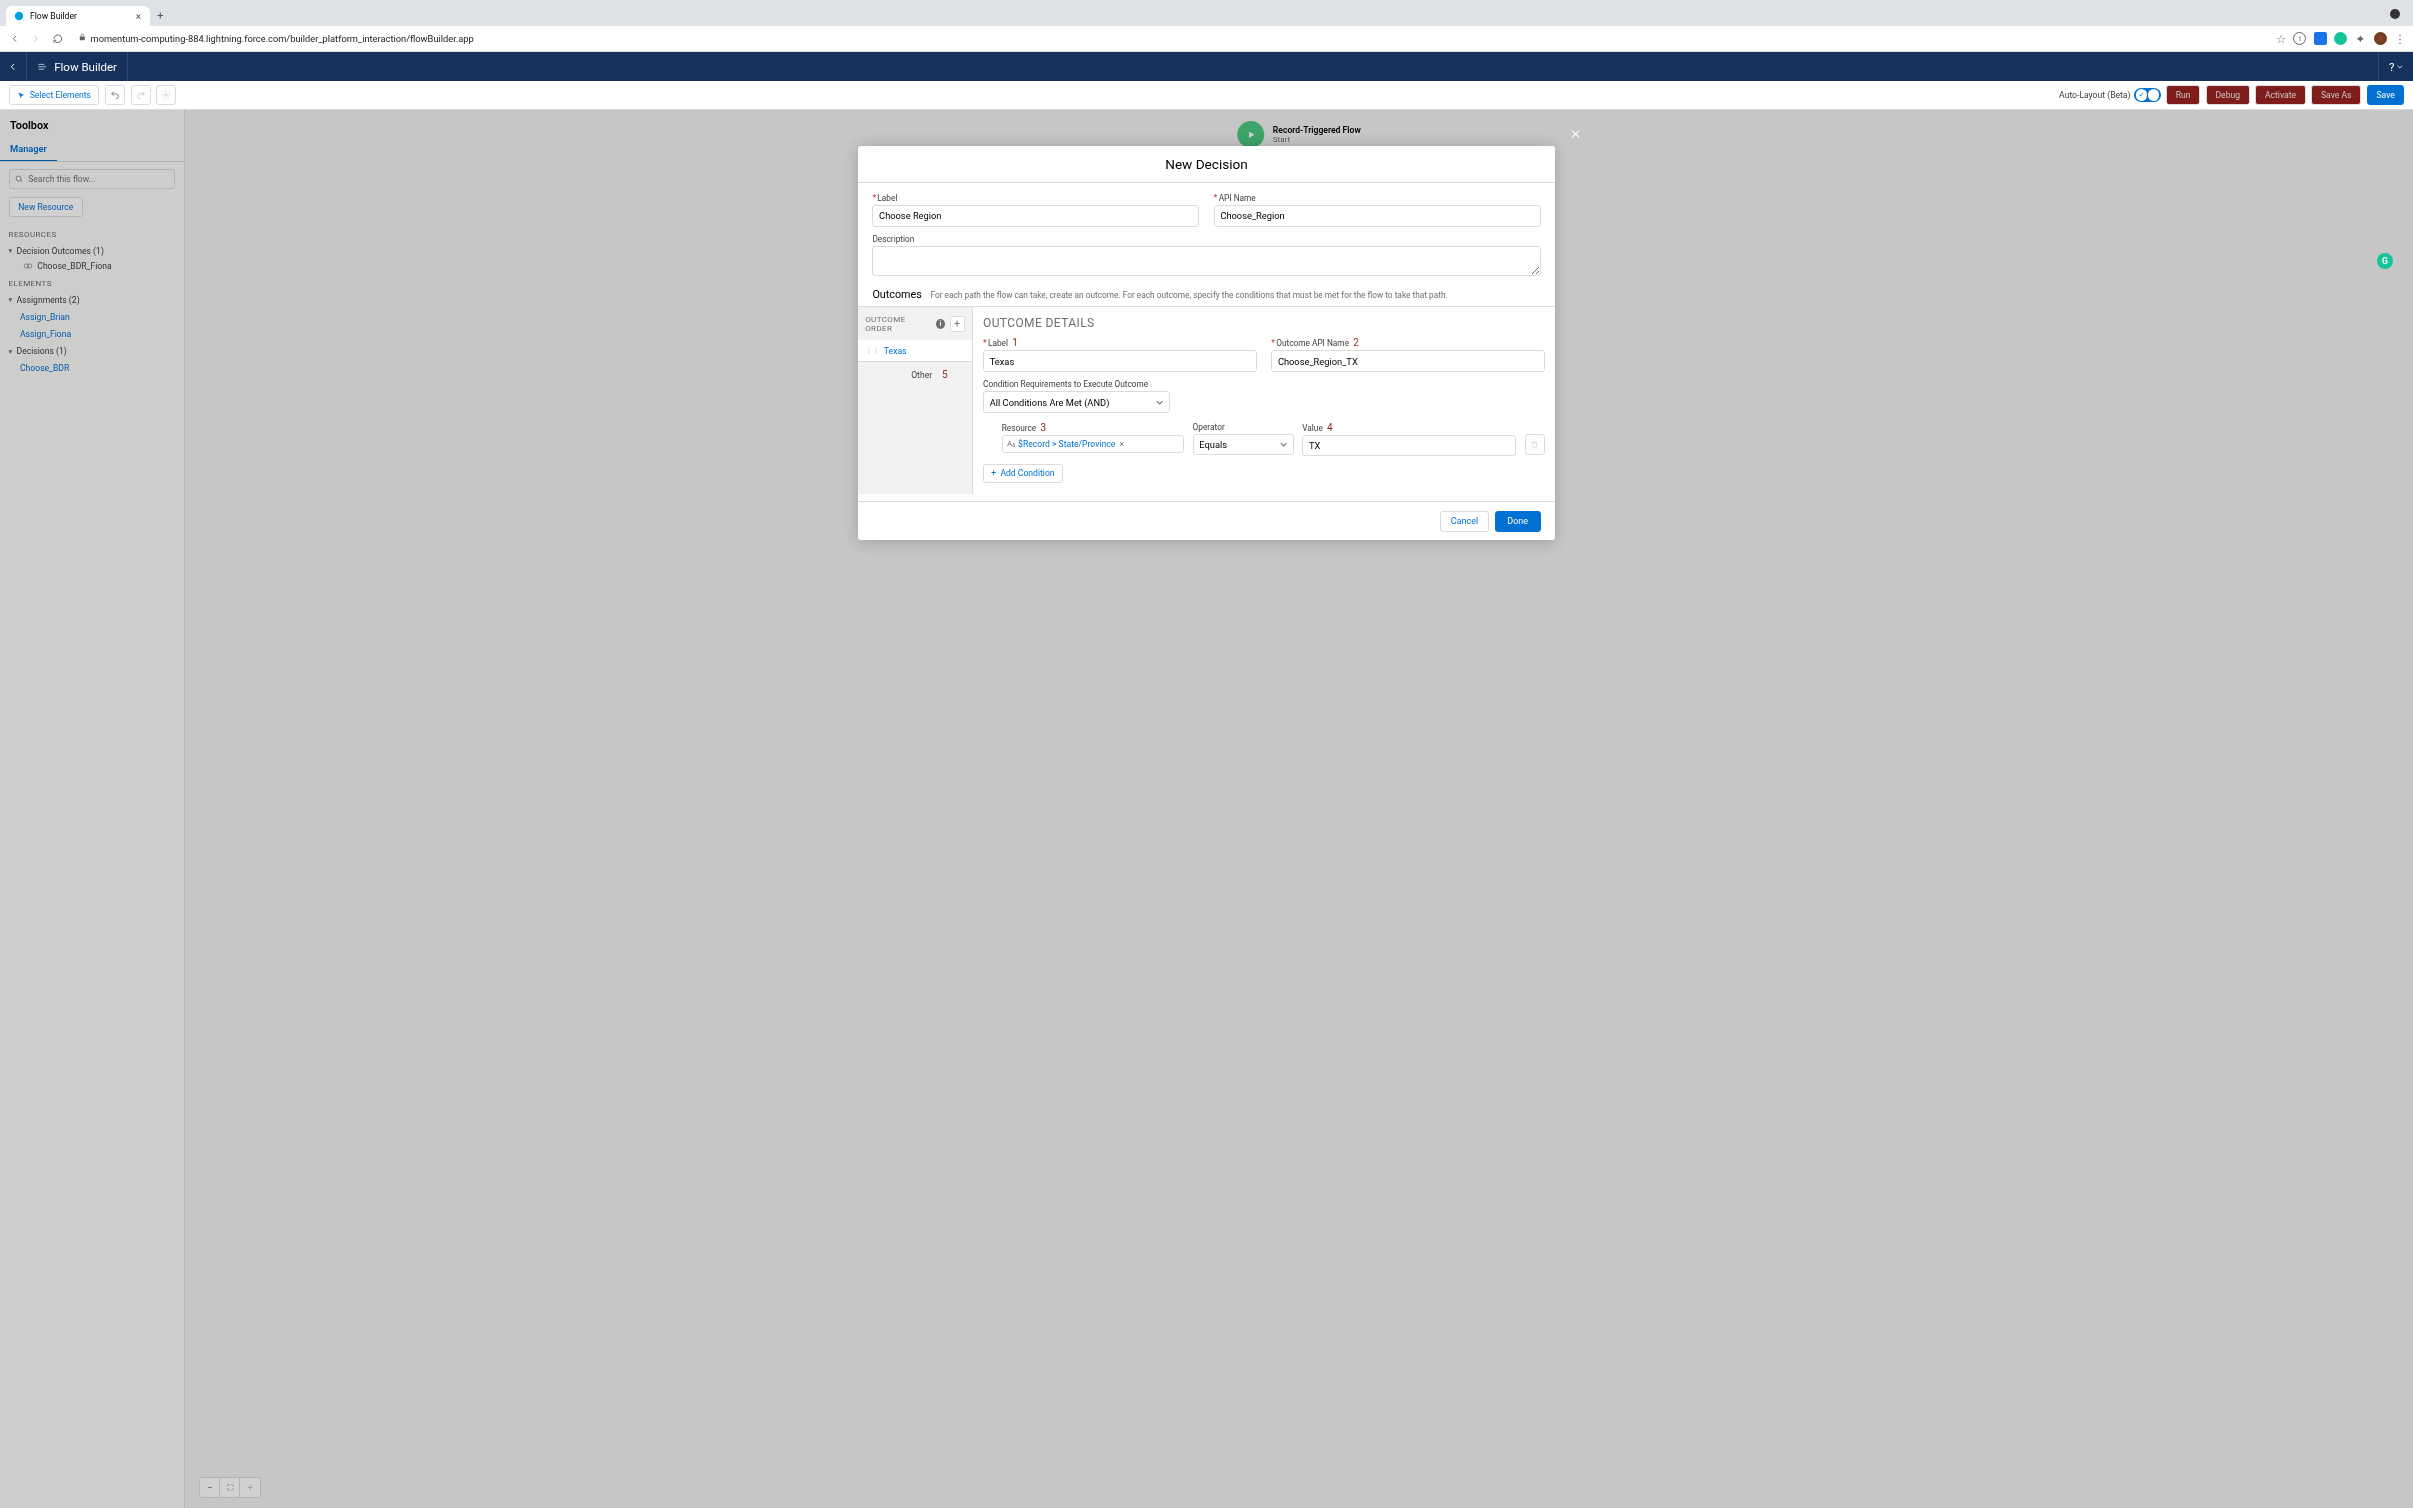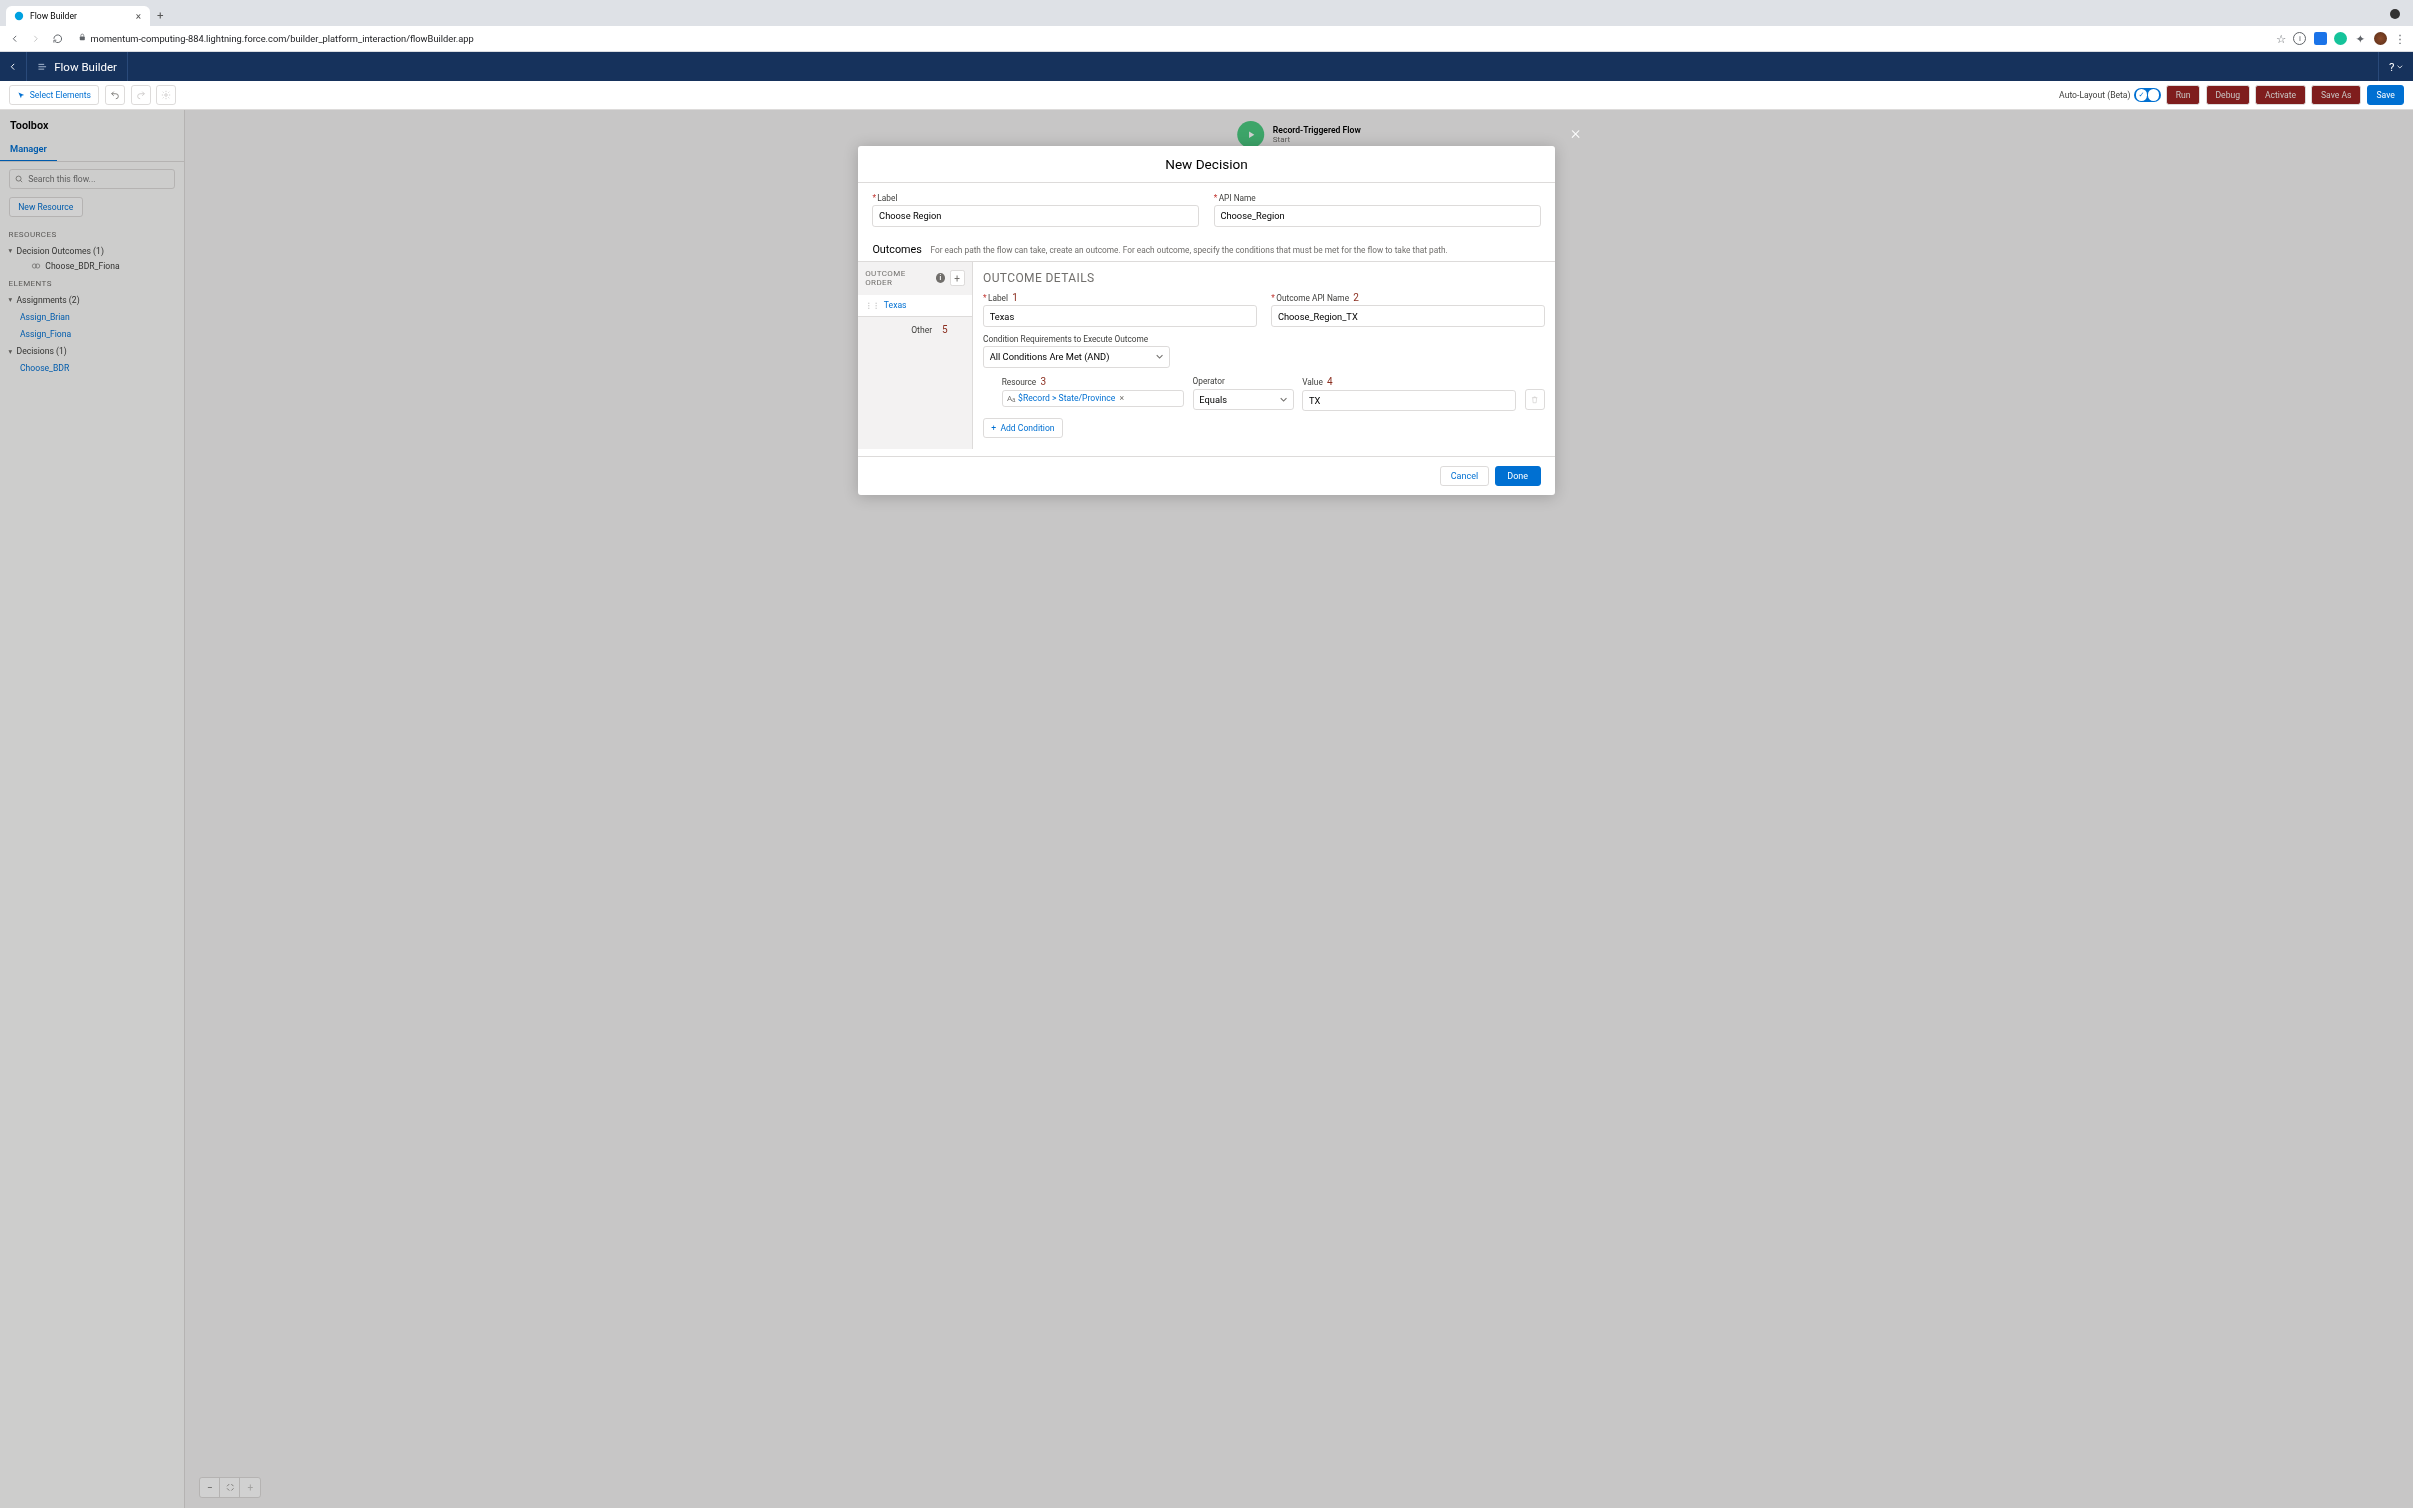--- a/index.html
+++ b/index.html
@@ -46,21 +46,21 @@
 .sb-title { padding: 8.6px 10px 5.7px; font-size: 10.8px; font-weight: 600; }
 .sb-tabs { display: flex; border-bottom: 0.7px solid #dddbda; }
 .sb-tab { padding: 5.7px 10px; font-size: 9.3px; font-weight: 600; color: #0070d2; border-bottom: 1.4px solid #0070d2; cursor: pointer; }
 .sb-search { margin: 7.2px 8.6px; border: 0.7px solid #dddbda; border-radius: 2.9px; padding: 4.3px 5.7px; display: flex; align-items: center; gap: 4.3px; font-size: 8.6px; color: #706e6b; }
 .sb-search input { border: none; outline: none; flex: 1; font-size: 8.6px; background: transparent; }
 .sb-newres { margin: 0 8.6px 7.2px; border: 0.7px solid #dddbda; border-radius: 2.9px; padding: 4.3px 8.6px; font-size: 8.6px; color: #0070d2; background: #fff; cursor: pointer; display: inline-block; }
 .sb-section-label { padding: 5.7px 8.6px 2.9px; font-size: 8px; letter-spacing: 0.4px; color: #706e6b; }
 .sb-item { padding: 3.6px 8.6px 3.6px 8.6px; font-size: 8.6px; color: #3e3e3c; display: flex; align-items: center; gap: 4.3px; cursor: pointer; }
 .sb-item.link { color: #0070d2; padding-left: 20px; }
 .sb-item .chev { color: #706e6b; font-size: 7.2px; }
-.sb-sub { padding-left: 31px; display: flex; align-items: center; gap: 4.3px; font-size: 8.6px; color: #3e3e3c; padding-top: 2.2px; padding-bottom: 2.2px; }
+.sb-sub { padding-left: 23px; display: flex; align-items: center; gap: 4.3px; font-size: 8.6px; color: #3e3e3c; padding-top: 2.2px; padding-bottom: 2.2px; }
 .sb-sub .ring { width: 10px; height: 10px; }
 
 .canvas { flex: 1; background: #f3f2f2; position: relative; }
 .start-node { position: absolute; top: 11px; left: 50%; transform: translateX(-50%); display: flex; align-items: center; gap: 8.6px; }
 .play-circle { width: 27px; height: 27px; background: #4bca81; border-radius: 50%; display: flex; align-items: center; justify-content: center; }
 .start-text .t1 { font-size: 8.6px; font-weight: 600; }
 .start-text .t2 { font-size: 8px; color: #706e6b; }
 
 .zoom-ctrl { position: absolute; bottom: 11.5px; left: 14.4px; display: flex; border: 0.7px solid #dddbda; border-radius: 2.9px; background: #fff; }
 .zoom-ctrl > div { width: 20px; height: 18.7px; display: flex; align-items: center; justify-content: center; border-right: 0.7px solid #dddbda; color: #706e6b; cursor: pointer; font-size: 10px; }
@@ -298,20 +298,25 @@
         <div class="field-row">
           <div class="field">
             <div class="field-label"><span class="req">*</span><span>Label</span></div>
             <input class="field-input" value="Choose Region" style="">
           </div>
           <div class="field">
             <div class="field-label"><span class="req">*</span><span>API Name</span></div>
             <input class="field-input" value="Choose_Region" style="">
           </div>
         </div>
+        <div class="field">
+          <div class="field-label">Description</div>
+          <textarea class="field-textarea" style=""></textarea>
+          <div class="grammarly">G</div>
+        </div>
       </div>
       <div class="outcomes-header">
         <span class="h">Outcomes</span>
         <span class="s">For each path the flow can take, create an outcome. For each outcome, specify the conditions that must be met for the flow to take that path.</span>
       </div>
       <div class="outcomes-body">
         <div class="outcome-order">
           <div class="oo-header">
             <span>OUTCOME ORDER</span>
             <span class="oo-info">i</span>

